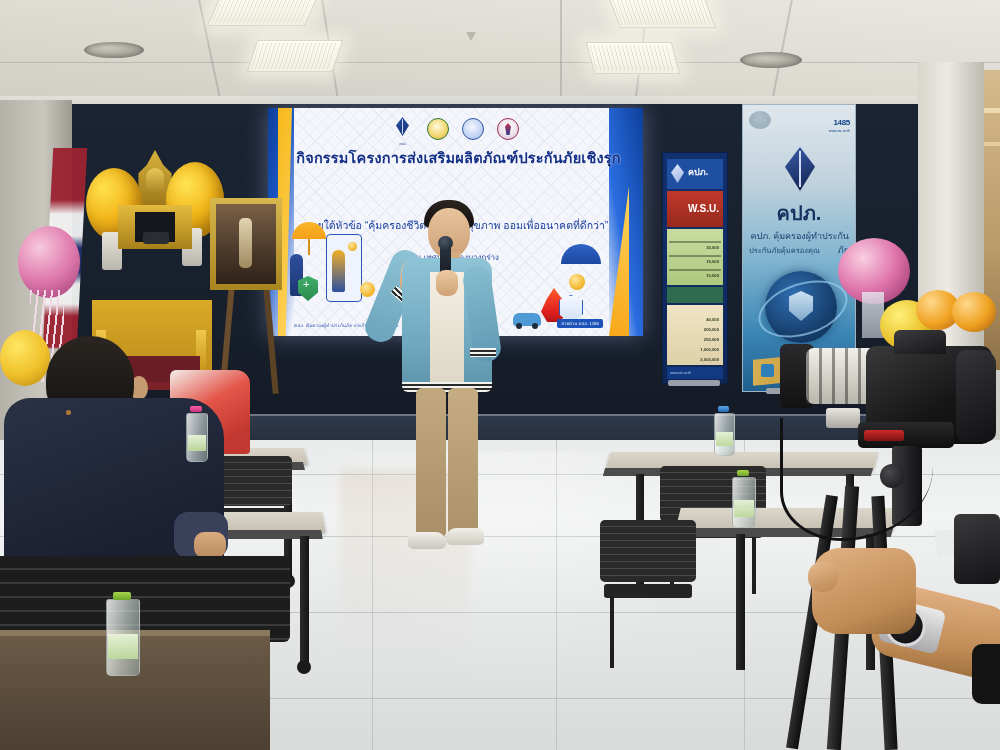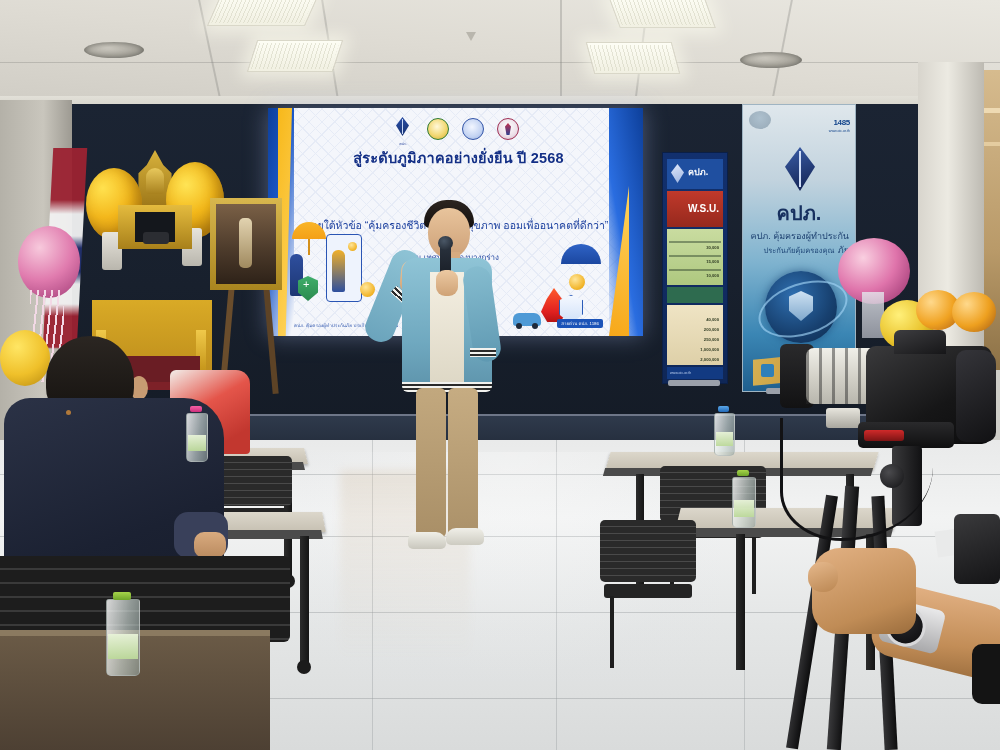--- a/index.html
+++ b/index.html
@@ -197,21 +197,21 @@
   #bl-oic{position:absolute;left:6px;top:6px;width:22px;height:18px;opacity:.6;
      background:radial-gradient(circle at 50% 40%,#8fa8bb,#6d8497);border-radius:50%;}
   #bl-hot{position:absolute;right:5px;top:6px;text-align:right;}
   #bl-hot .num{color:#12448b;font-size:8px;font-weight:bold;letter-spacing:-.3px;}
   #bl-hot .url{color:#12448b;font-size:3.6px;display:block;}
   #bl-dia{position:absolute;left:42px;top:42px;width:30px;height:44px;
      background:linear-gradient(160deg,#3b5ea8,#101f4e);clip-path:polygon(50% 0,100% 45%,50% 100%,0 45%);}
   #bl-dia:after{content:"";position:absolute;left:46%;top:8%;width:8%;height:84%;background:#cfddf7;}
   #bl-kp{position:absolute;left:0;right:0;top:92px;text-align:center;color:#17305f;font-size:20px;font-weight:bold;}
   #bl-t1{position:absolute;left:6px;right:6px;top:124px;text-align:right;color:#1b3e6e;font-size:9px;}
-  #bl-t2{position:absolute;left:6px;right:6px;top:139px;text-align:center;color:#1d4576;font-size:7.5px;}
+  #bl-t2{position:absolute;left:6px;right:6px;top:139px;color:#1d4576;font-size:7.5px;}
   #bl-globe{position:absolute;left:22px;top:166px;width:72px;height:72px;border-radius:50%;
      background:radial-gradient(circle at 40% 34%,#2f6fb0,#17406f 60%,#0d2a4c);
      box-shadow:0 0 10px rgba(20,60,110,.6);}
   #bl-globe:after{content:"";position:absolute;left:24px;top:20px;width:24px;height:30px;
      background:linear-gradient(180deg,#cfe2f3,#7fa8cc);clip-path:polygon(50% 0,100% 18%,100% 66%,50% 100%,0 66%,0 18%);}
   #bl-ring{position:absolute;left:14px;top:178px;width:88px;height:48px;border:2px solid rgba(160,210,245,.65);
      border-radius:50%;transform:rotate(-18deg);}
   #bl-strip{position:absolute;left:10px;bottom:10px;width:92px;height:26px;
      background:linear-gradient(100deg,#e8b74a,#cf8f22);transform:skewY(-6deg);opacity:.9;}
   .bl-chip{position:absolute;bottom:14px;width:13px;height:13px;border-radius:2px;}
@@ -394,21 +394,21 @@
         </div>
       <div class="lg">
           <div class="lg-circ2"></div>
         </div>
       <div class="lg">
           <div class="lg-circ3"></div>
         </div>
     </div>
 
     <div class="scr-title">
-      <div>สู่ระดับภูมิภาคอย่างยั่งยืน ปี 2568</div>
+      <div>กิจกรรมโครงการส่งเสริมผลิตภัณฑ์ประกันภัยเชิงรุก</div>
     </div>
     <div class="scr-sub">ภายใต้หัวข้อ “คุ้มครองชีวิต คุ้มครองสุขภาพ ออมเพื่ออนาคตที่ดีกว่า”</div>
     <div class="scr-sub2">ณ เทศบาลเมืองบางกร่าง</div>
 
     <div class="art-l">
       <div class="art-card"></div>
       <div class="umb"></div>
       <div class="person" style="left:4px;top:34px;background:linear-gradient(180deg,#2e4f9e,#1d3673);"></div>
       <div class="person" style="left:46px;top:30px;background:linear-gradient(180deg,#f0b02a,#2e4f9e);"></div>
       <div class="shield"></div>

